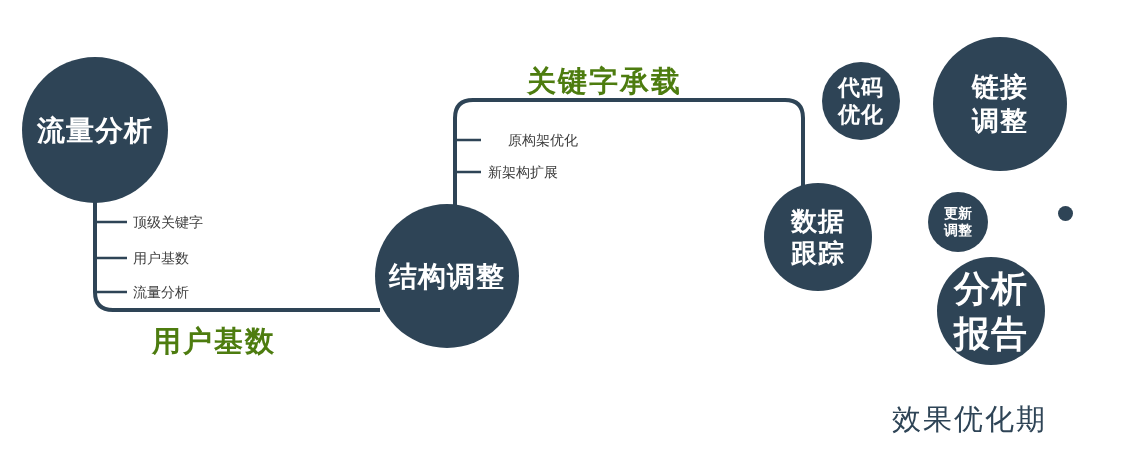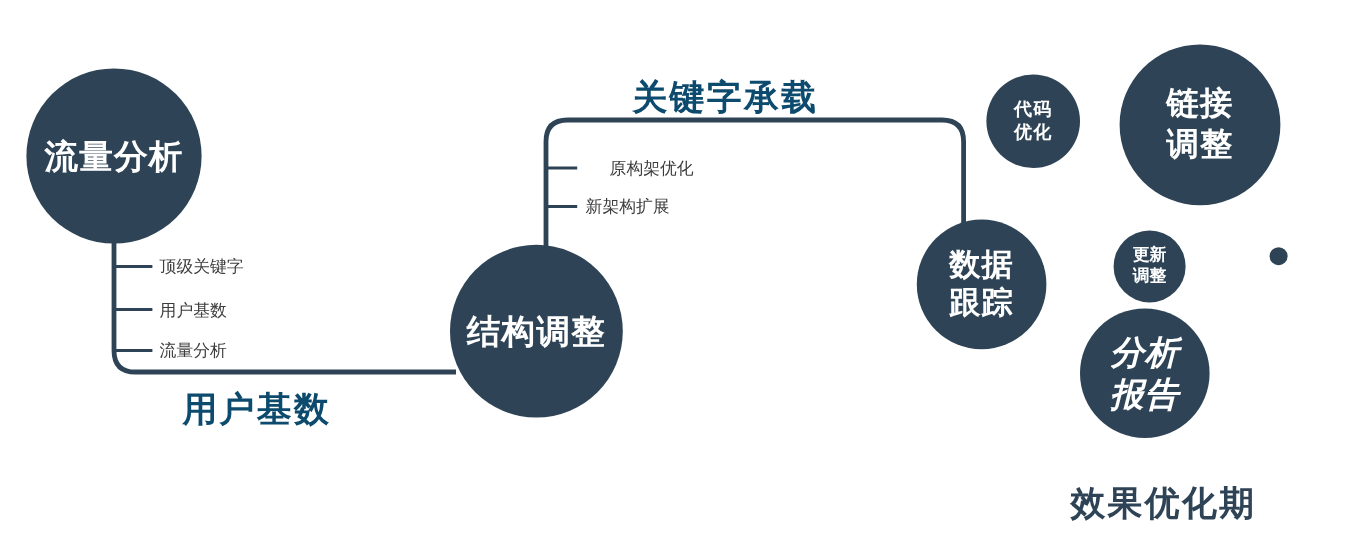--- a/index.html
+++ b/index.html
@@ -40,47 +40,47 @@
     align-items: center;
     justify-content: center;
     text-align: center;
     font-weight: bold;
     line-height: 1.25;
     letter-spacing: 1px;
   }
   .node-traffic   { left: 22px;  top: 57px;  width: 146px; height: 146px; font-size: 28px; }
   .node-structure { left: 375px; top: 204px; width: 144px; height: 144px; font-size: 28px; }
   .node-data      { left: 764px; top: 183px; width: 108px; height: 108px; font-size: 26px; }
-  .node-code      { left: 822px; top: 62px;  width: 78px;  height: 78px;  font-size: 15px; }
+  .node-code      { left: 822px; top: 62px;  width: 78px;  height: 78px;  font-size: 22px; }
   .node-link      { left: 933px; top: 37px;  width: 134px; height: 134px; font-size: 27px; }
   .node-update    { left: 928px; top: 192px; width: 60px;  height: 60px;  font-size: 14px; letter-spacing: 0; }
-  .node-report    { left: 900px; top: 257px; width: 108px; height: 108px; font-size: 28px; font-style: italic; }
+  .node-report    { left: 937px; top: 257px; width: 108px; height: 108px; font-size: 36px; }
   .node-dot       { left: 1058px; top: 206px; width: 15px; height: 15px; }
   .edge-label {
     position: absolute;
-    color: #0c4a6e;
+    color: #4d7c0f;
     font-weight: bold;
     font-size: 29px;
     letter-spacing: 2px;
     white-space: nowrap;
   }
   .edge-label-userbase { left: 152px; top: 322px; }
   .edge-label-keyword  { left: 527px; top: 62px; }
   .branch-label {
     position: absolute;
     color: #3C3C3C;
     font-size: 14px;
     white-space: nowrap;
   }
   .phase-label {
     position: absolute;
     left: 892px;
     top: 400px;
     color: #2E4456;
-    font-weight: 700;
+    font-weight: 400;
     font-size: 29px;
     letter-spacing: 2px;
     white-space: nowrap;
   }
 </style>
 </head>
 <body>
 
 <div class="stage">
 

